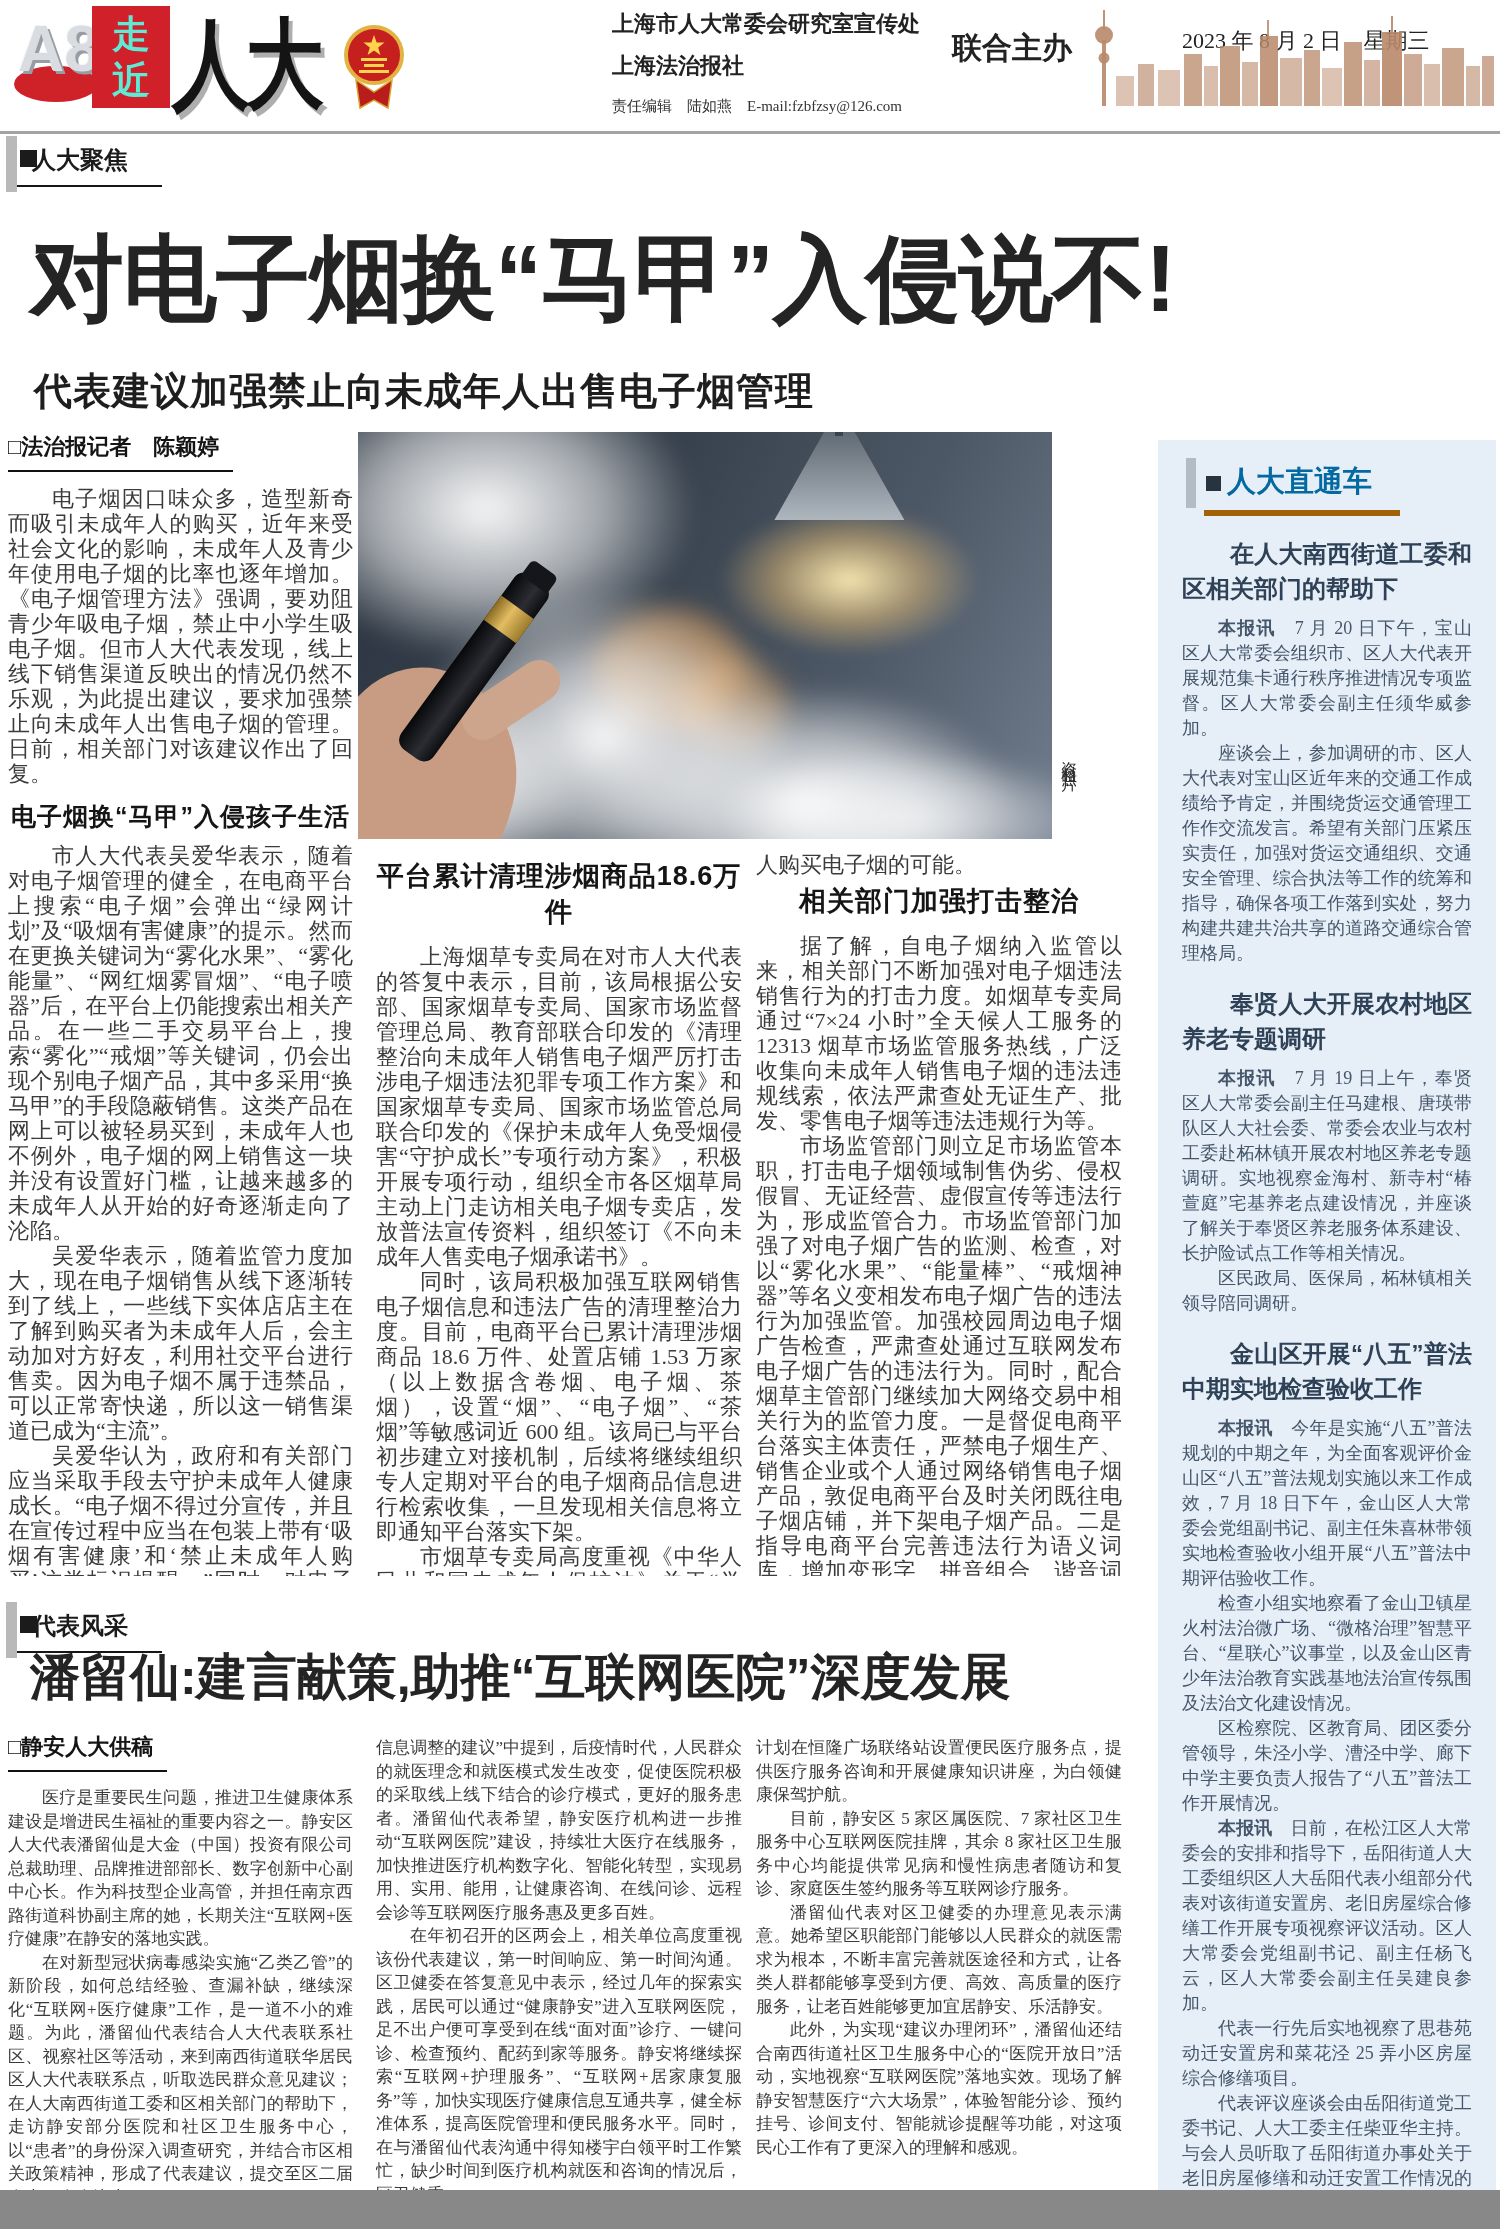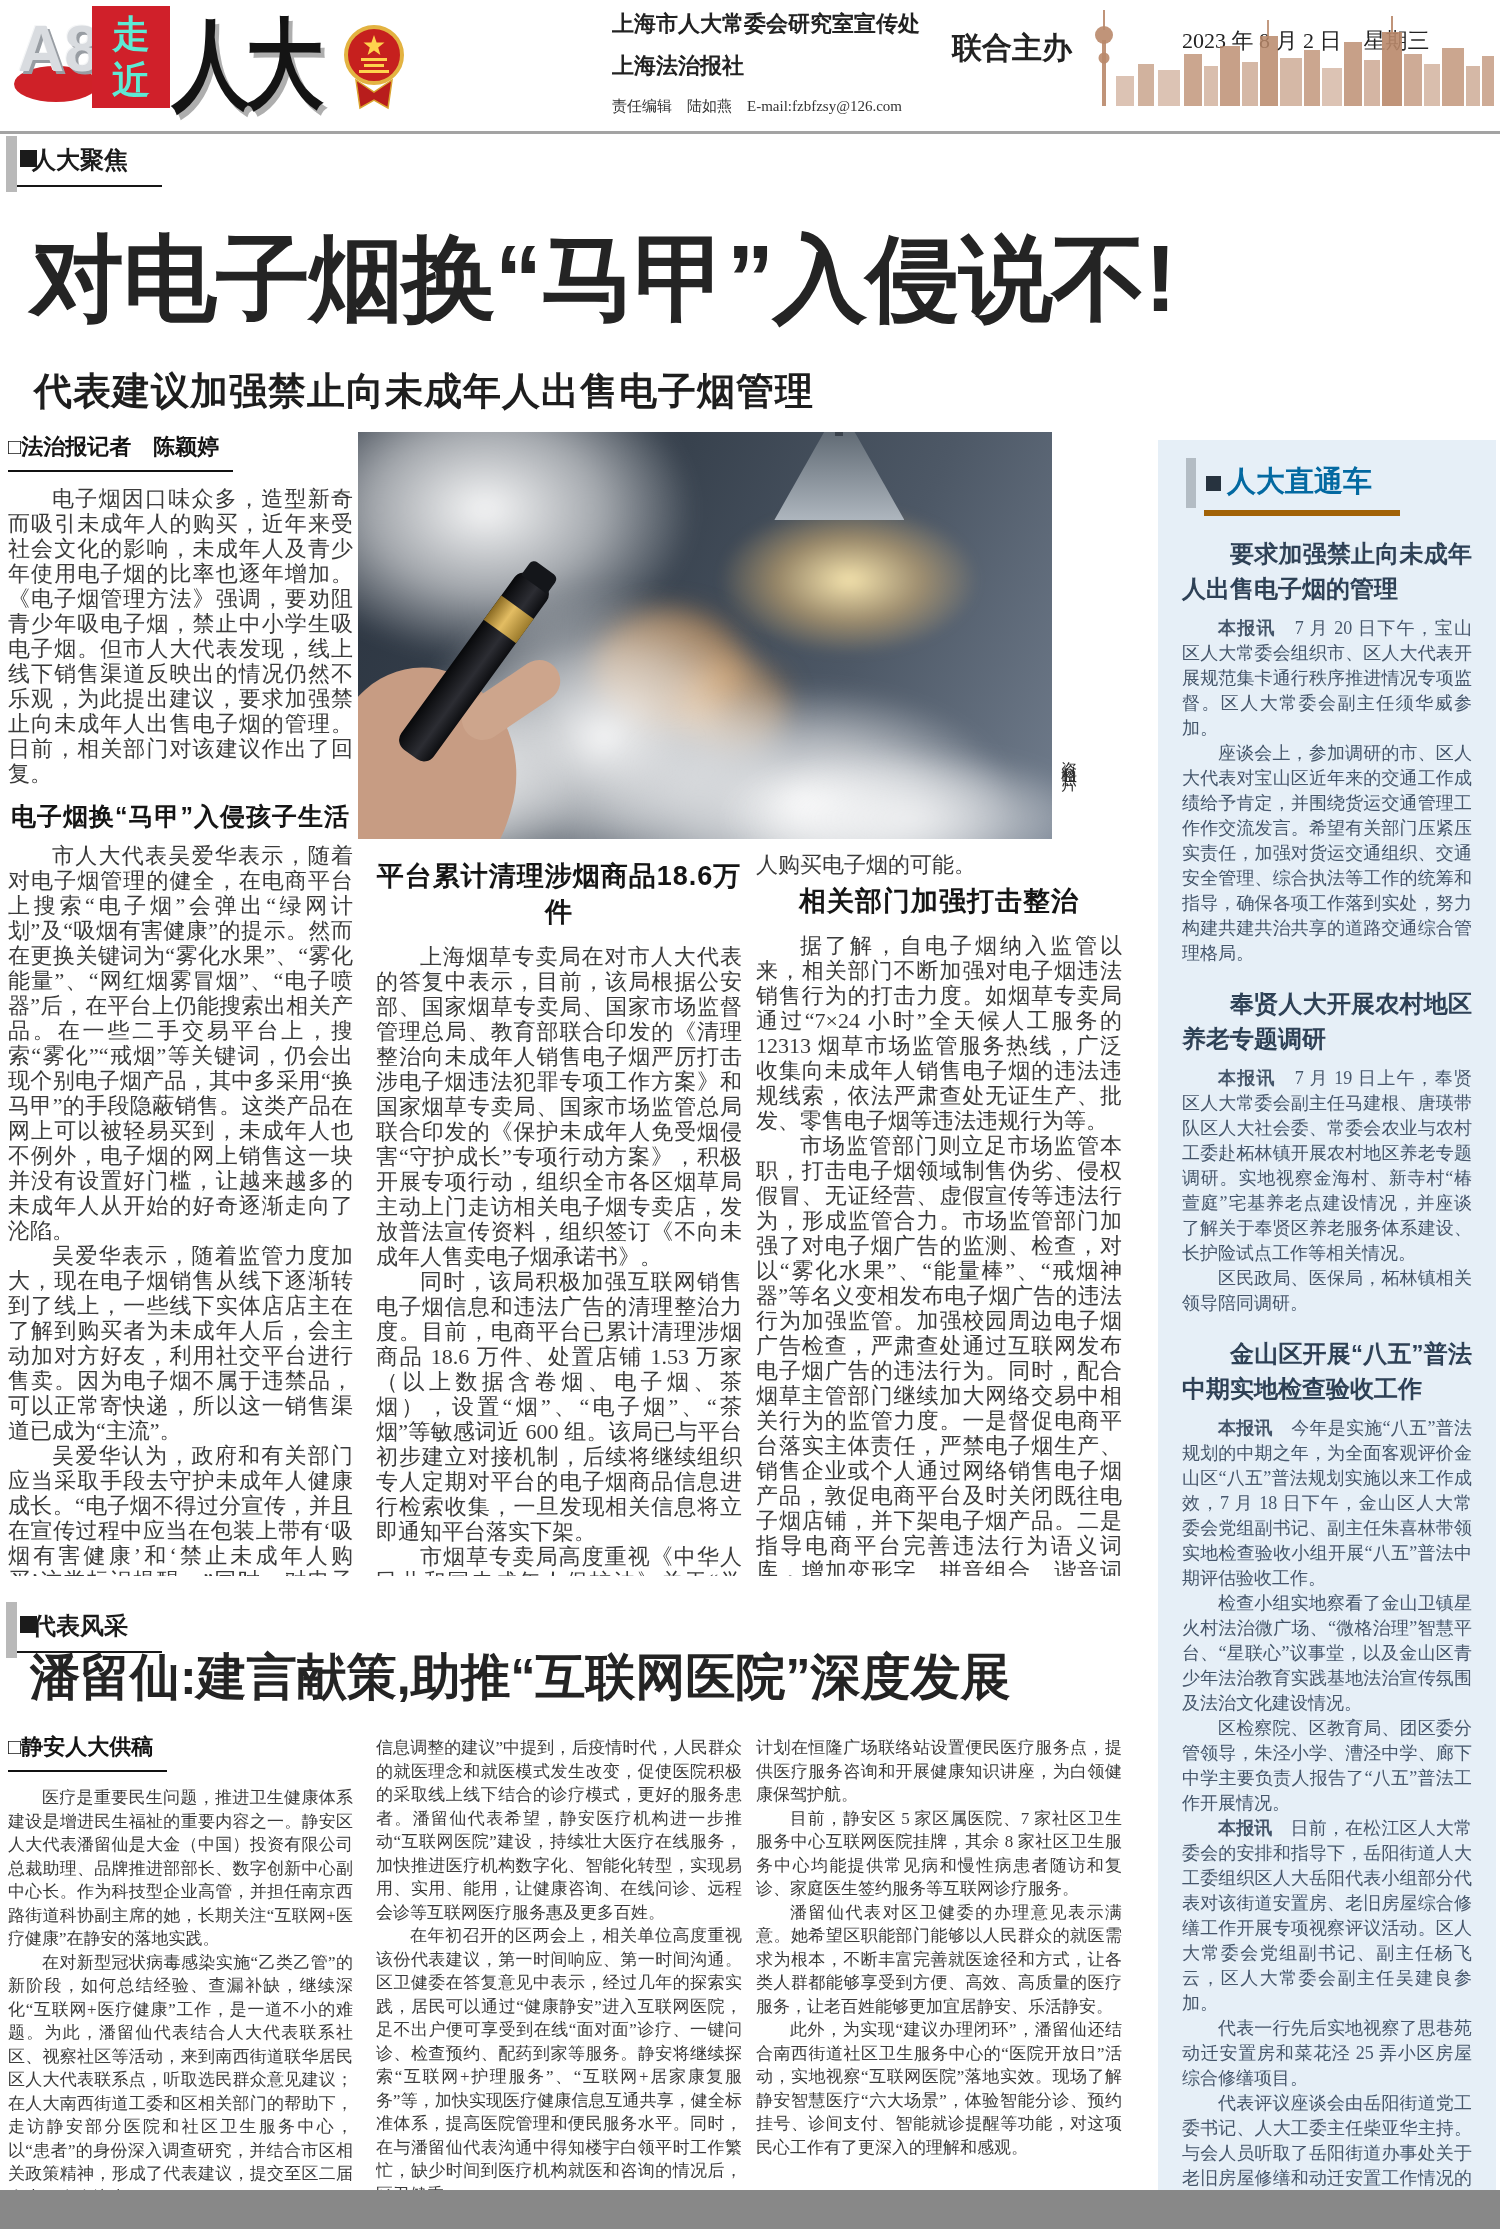--- a/index.html
+++ b/index.html
@@ -243,21 +243,21 @@
     <p data-name="paragraph">潘留仙代表对区卫健委的办理意见表示满意。她希望区职能部门能够以人民群众的就医需求为根本，不断丰富完善就医途径和方式，让各类人群都能够享受到方便、高效、高质量的医疗服务，让老百姓能够更加宜居静安、乐活静安。</p>
     <p data-name="paragraph">此外，为实现“建议办理闭环”，潘留仙还结合南西街道社区卫生服务中心的“医院开放日”活动，实地视察“互联网医院”落地实效。现场了解静安智慧医疗“六大场景”，体验智能分诊、预约挂号、诊间支付、智能就诊提醒等功能，对这项民心工作有了更深入的理解和感观。</p>
   </div>
 
   <div class="sidebar" data-name="sidebar-renda-zhitongche">
     <div class="sb-label" data-name="sidebar-section-label">
       <span class="graybar" data-name="gray-bar-decoration"></span><span class="sq" data-name="black-square-icon"></span><span data-name="sidebar-label-text">人大直通车</span>
     </div>
 
     <div class="brief" data-name="news-brief">
-      <div class="brief-title" data-name="brief-title">要求加强禁止向未成年人出售电子烟的管理</div>
+      <div class="brief-title" data-name="brief-title">在人大南西街道工委和区相关部门的帮助下</div>
       <p data-name="brief-paragraph"><b data-name="brief-lead-label">本报讯</b><span data-name="brief-lead-text">　7 月 20 日下午，宝山区人大常委会组织市、区人大代表开展规范集卡通行秩序推进情况专项监督。区人大常委会副主任须华威参加。</span></p>
       <p data-name="brief-paragraph">座谈会上，参加调研的市、区人大代表对宝山区近年来的交通工作成绩给予肯定，并围绕货运交通管理工作作交流发言。希望有关部门压紧压实责任，加强对货运交通组织、交通安全管理、综合执法等工作的统筹和指导，确保各项工作落到实处，努力构建共建共治共享的道路交通综合管理格局。</p>
     </div>
 
     <div class="brief" data-name="news-brief">
       <div class="brief-title" data-name="brief-title">奉贤人大开展农村地区养老专题调研</div>
       <p data-name="brief-paragraph"><b data-name="brief-lead-label">本报讯</b><span data-name="brief-lead-text">　7 月 19 日上午，奉贤区人大常委会副主任马建根、唐瑛带队区人大社会委、常委会农业与农村工委赴柘林镇开展农村地区养老专题调研。实地视察金海村、新寺村“椿萱庭”宅基养老点建设情况，并座谈了解关于奉贤区养老服务体系建设、长护险试点工作等相关情况。</span></p>
       <p data-name="brief-paragraph">区民政局、医保局，柘林镇相关领导陪同调研。</p>
     </div>
 

